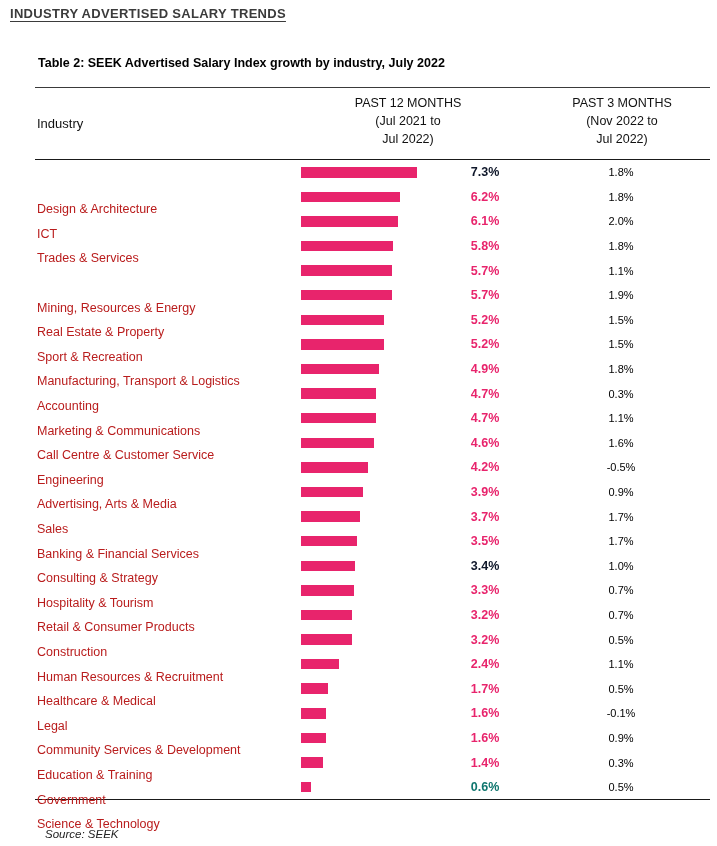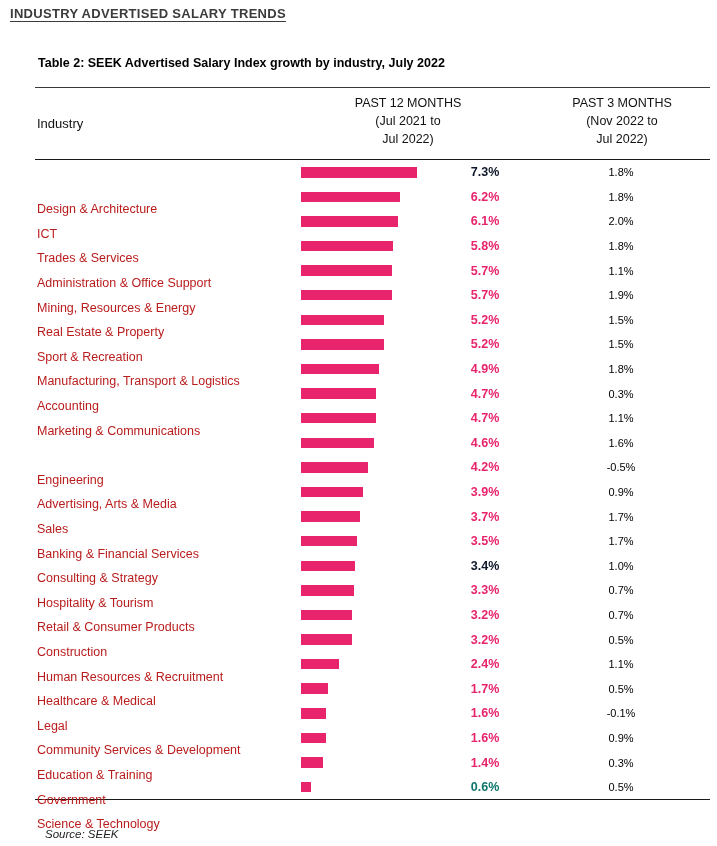--- a/index.html
+++ b/index.html
@@ -92,21 +92,20 @@
     <span class="value-12m" style="color: rgb(232, 36, 108);">6.2%</span>
     <span class="value-3m">1.8%</span>
   </div>
       <div class="table-row">
     <span class="industry-label">Trades &amp; Services</span>
     <span class="salary-bar" style="width: 97px; background: rgb(232, 36, 108);"></span>
     <span class="value-12m" style="color: rgb(232, 36, 108);">6.1%</span>
     <span class="value-3m">2.0%</span>
   </div>
       <div class="table-row">
-    <span class="industry-label">Administration &amp; Office Support</span>
     <span class="salary-bar" style="width: 92.2px; background: rgb(232, 36, 108);"></span>
     <span class="value-12m" style="color: rgb(232, 36, 108);">5.8%</span>
     <span class="value-3m">1.8%</span>
   </div>
       <div class="table-row">
     <span class="industry-label">Mining, Resources &amp; Energy</span>
     <span class="salary-bar" style="width: 90.6px; background: rgb(232, 36, 108);"></span>
     <span class="value-12m" style="color: rgb(232, 36, 108);">5.7%</span>
     <span class="value-3m">1.1%</span>
   </div>
@@ -134,20 +133,21 @@
     <span class="value-12m" style="color: rgb(232, 36, 108);">4.9%</span>
     <span class="value-3m">1.8%</span>
   </div>
       <div class="table-row">
     <span class="industry-label">Marketing &amp; Communications</span>
     <span class="salary-bar" style="width: 74.7px; background: rgb(232, 36, 108);"></span>
     <span class="value-12m" style="color: rgb(232, 36, 108);">4.7%</span>
     <span class="value-3m">0.3%</span>
   </div>
       <div class="table-row">
+    <span class="industry-label">Call Centre &amp; Customer Service</span>
     <span class="salary-bar" style="width: 74.7px; background: rgb(232, 36, 108);"></span>
     <span class="value-12m" style="color: rgb(232, 36, 108);">4.7%</span>
     <span class="value-3m">1.1%</span>
   </div>
       <div class="table-row">
     <span class="industry-label">Engineering</span>
     <span class="salary-bar" style="width: 73.1px; background: rgb(232, 36, 108);"></span>
     <span class="value-12m" style="color: rgb(232, 36, 108);">4.6%</span>
     <span class="value-3m">1.6%</span>
   </div>

